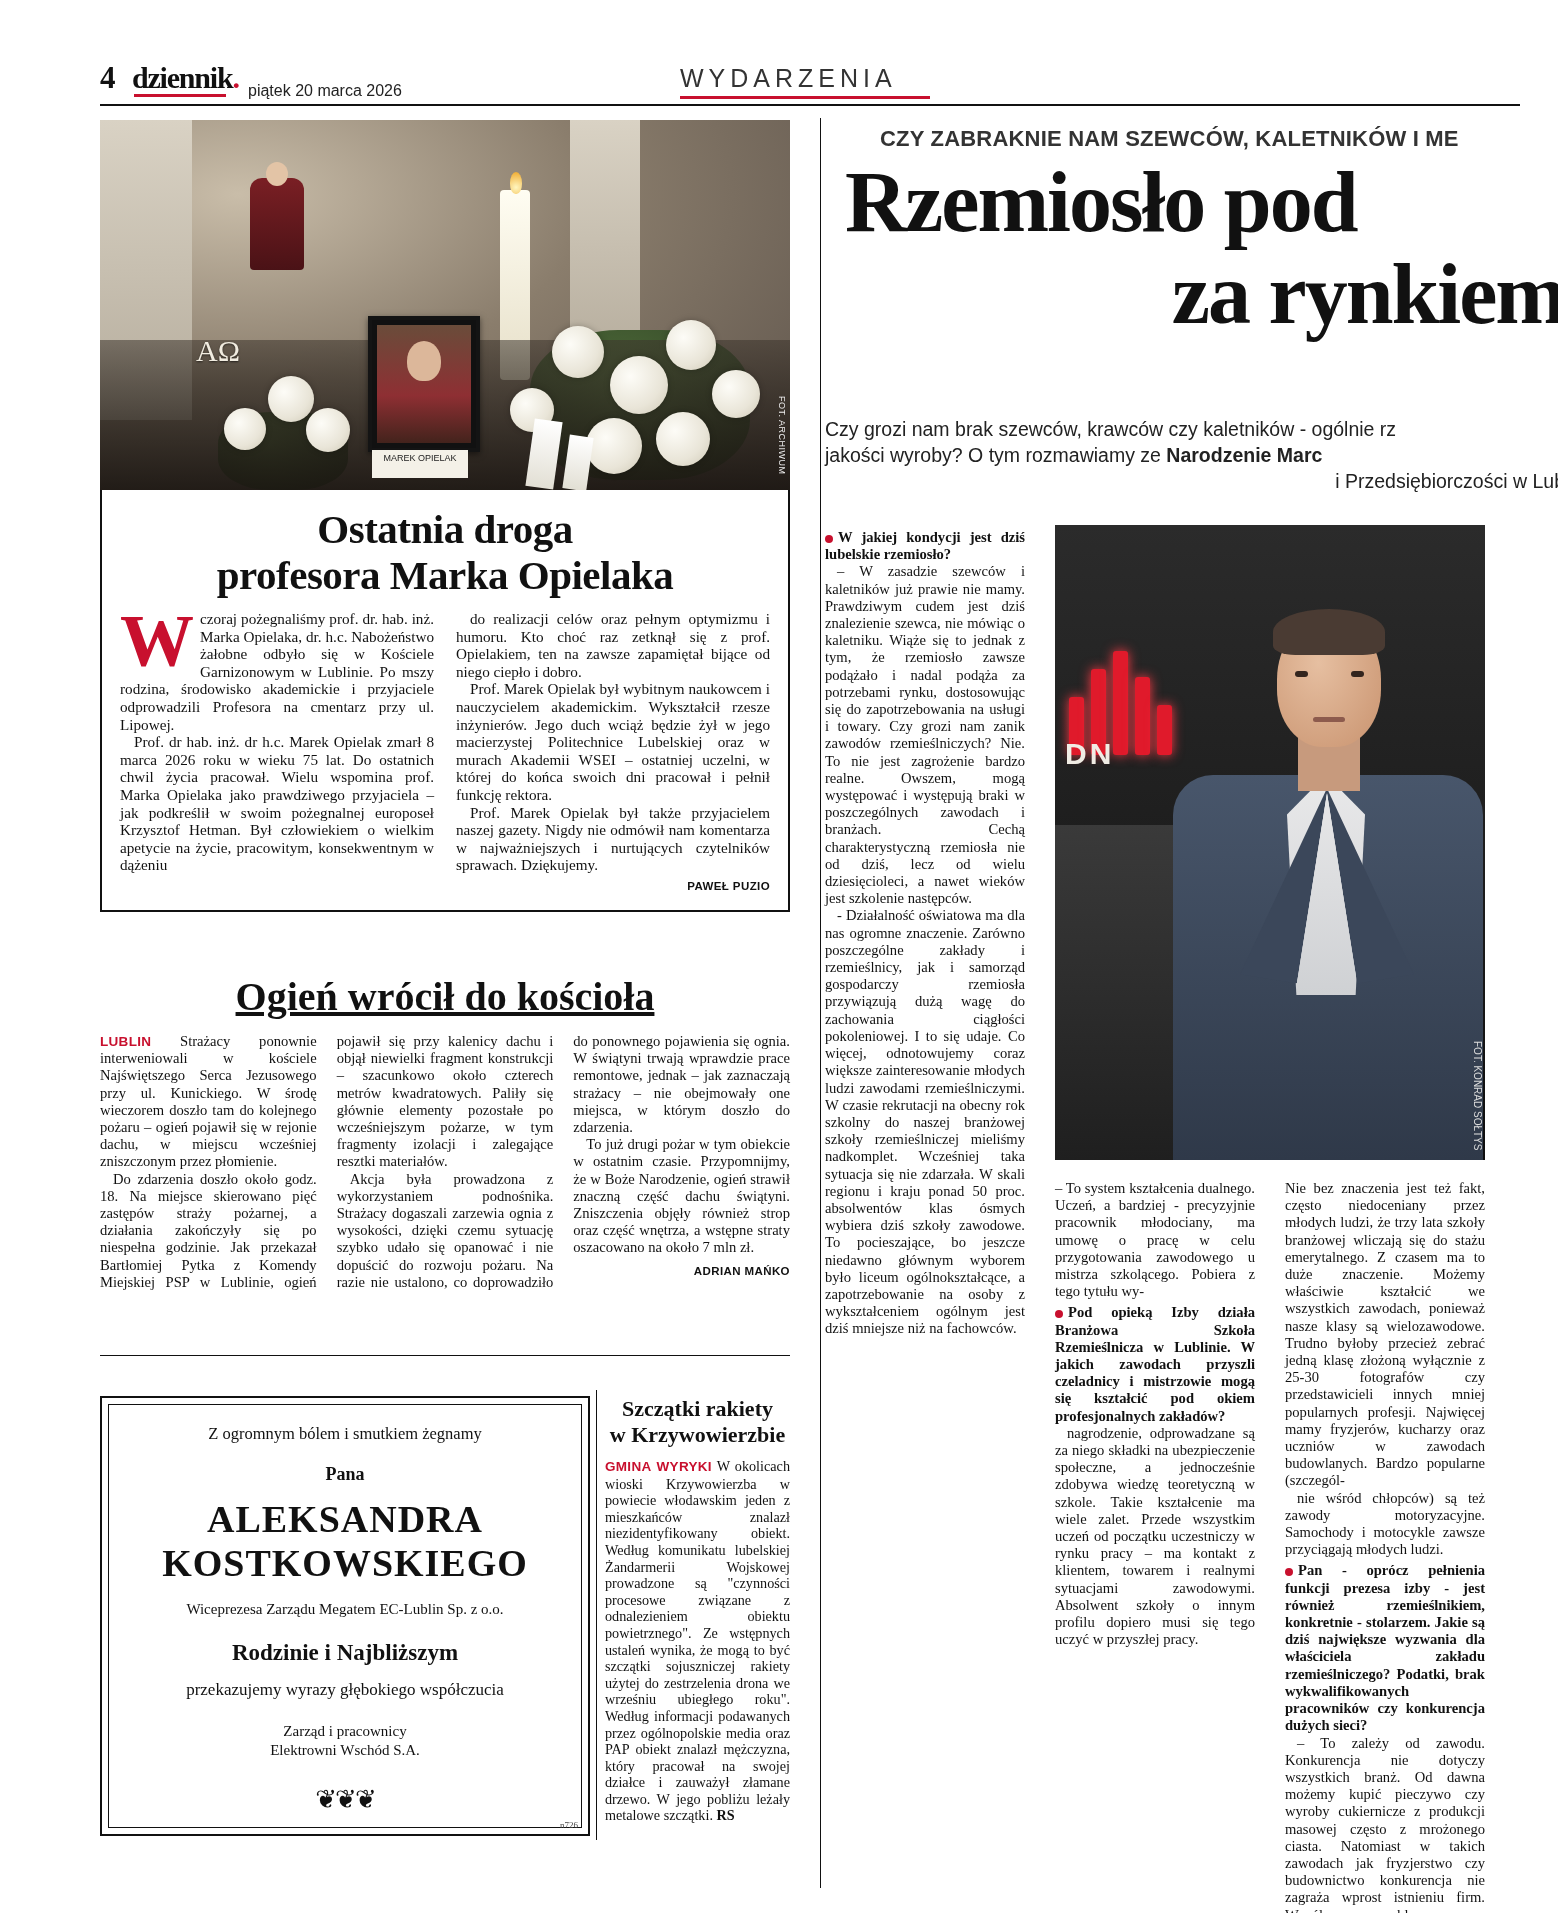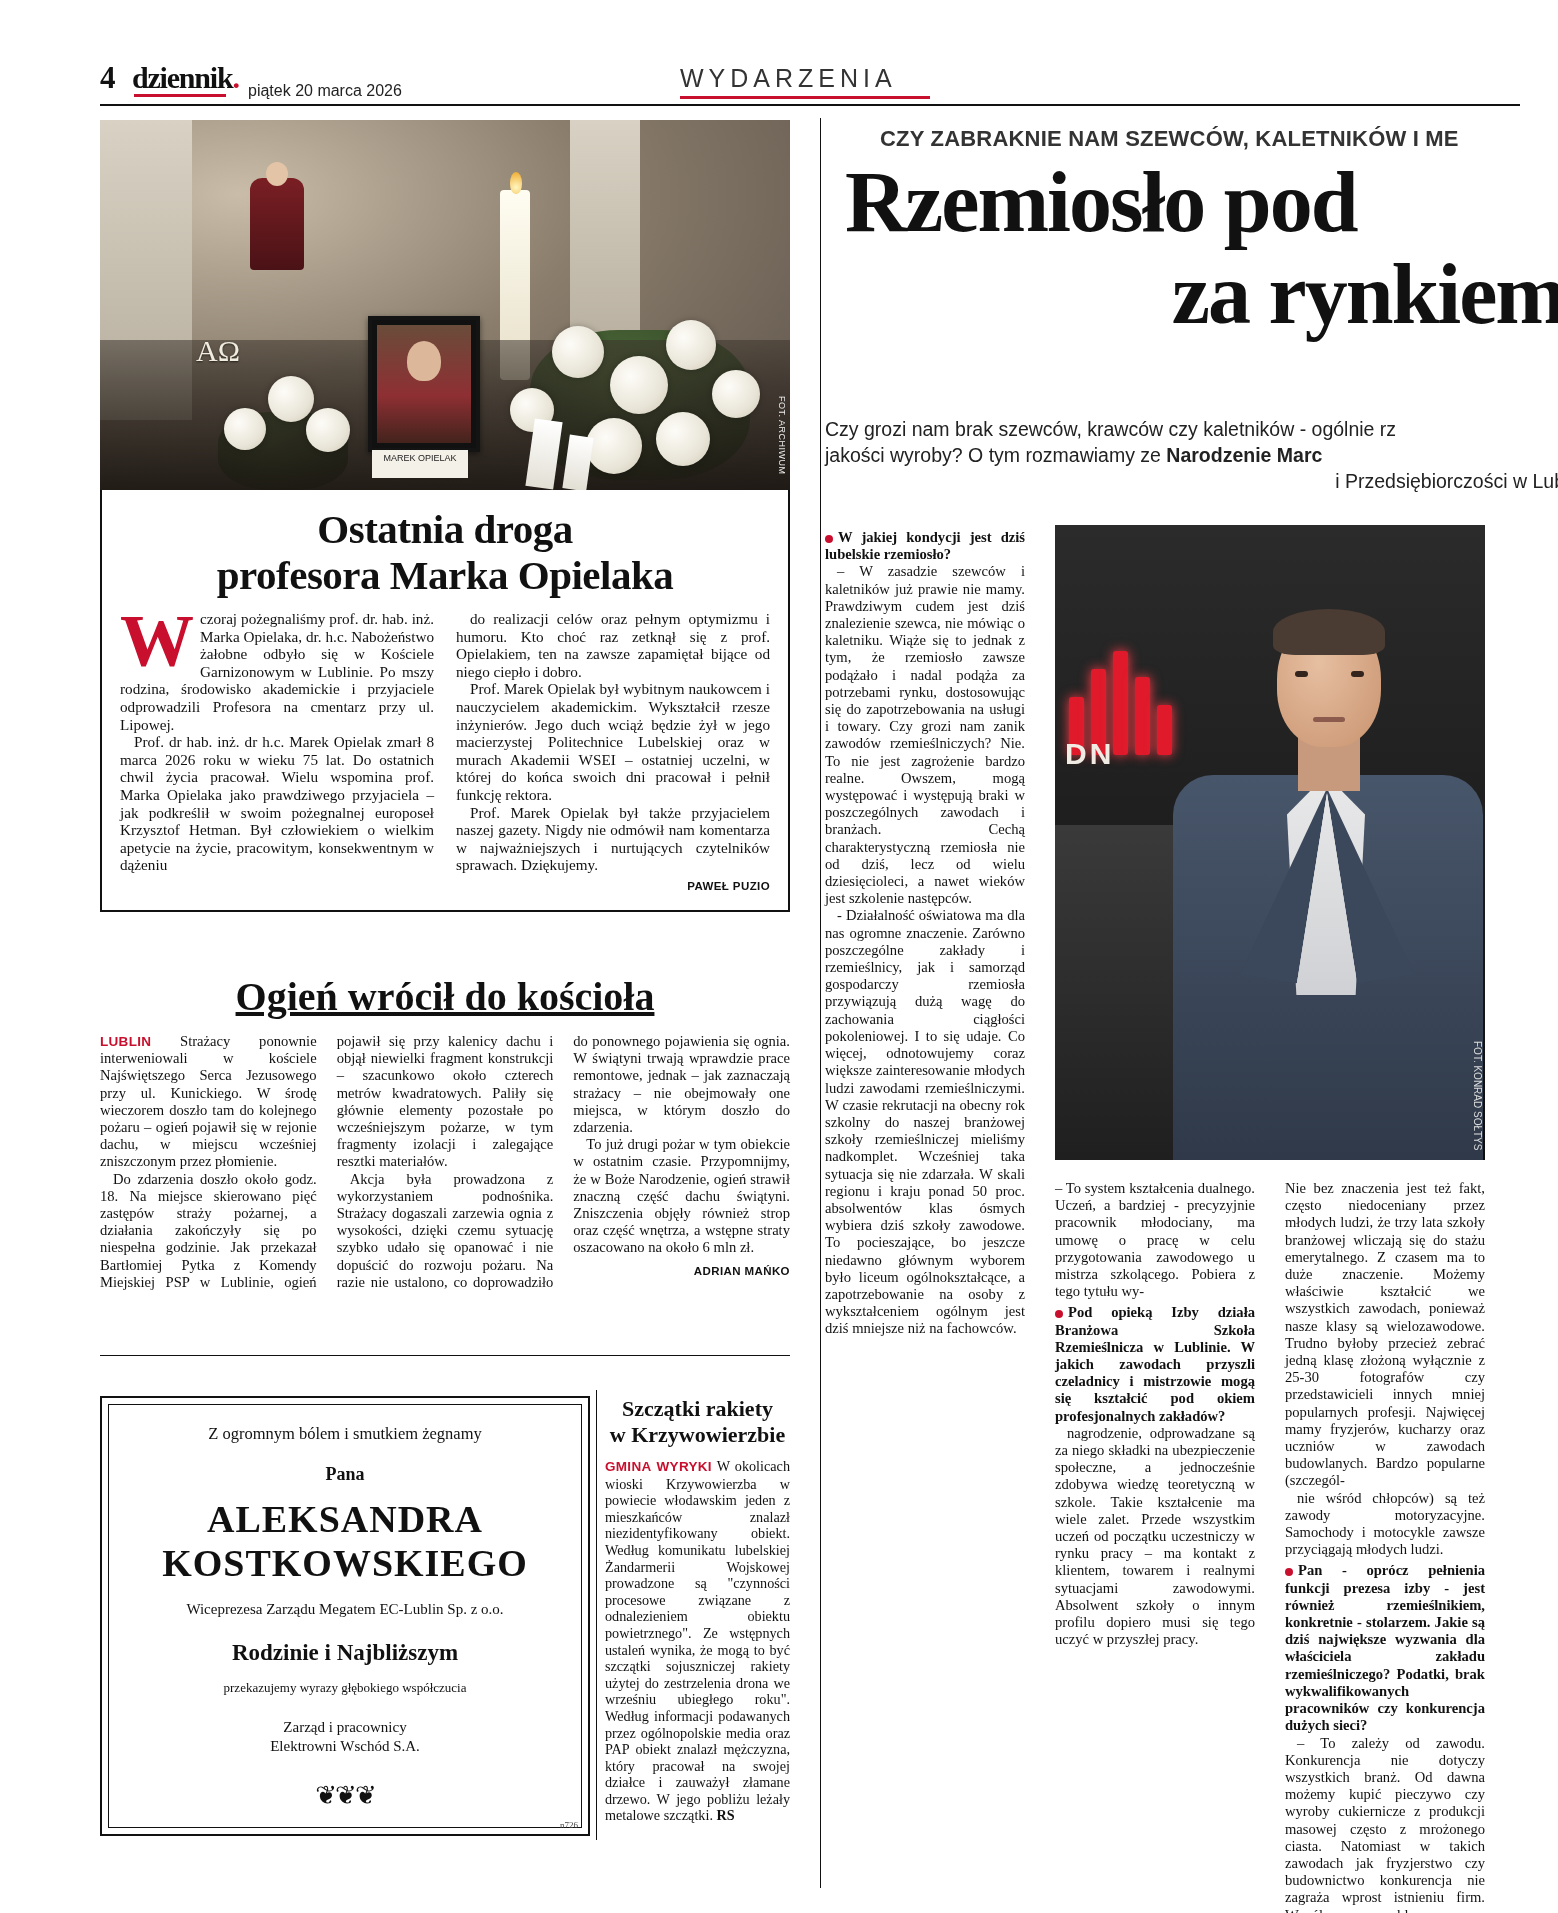--- a/index.html
+++ b/index.html
@@ -370,21 +370,21 @@
   .notice .role {
     font-size: 15px;
     margin-top: 16px;
   }
   .notice .fam {
     font-weight: bold;
     font-size: 23px;
     margin-top: 22px;
   }
   .notice .cond {
-    font-size: 13px;
+    font-size: 17px;
     margin-top: 14px;
   }
   .notice .signoff {
     font-size: 15px;
     line-height: 19px;
     margin-top: 22px;
   }
   .notice .flower {
     margin-top: 24px;
     font-size: 26px;
@@ -742,21 +742,21 @@
       <div class="byline">PAWEŁ PUZIO</div>
     </div>
   </div>
 
   <div class="fire">
     <div class="fire-head">Ogień wrócił do kościoła</div>
     <div class="cols3">
       <p class="first"><span class="kicker">LUBLIN</span> <span>Strażacy ponownie interweniowali w kościele Najświętszego Serca Jezusowego przy ul. Kunickiego. W środę wieczorem doszło tam do kolejnego pożaru – ogień pojawił się w rejonie dachu, w miejscu wcześniej zniszczonym przez płomienie.</span></p>
       <p>Do zdarzenia doszło około godz. 18. Na miejsce skierowano pięć zastępów straży pożarnej, a działania zakończyły się po niespełna godzinie. Jak przekazał Bartłomiej Pytka z Komendy Miejskiej PSP w Lublinie, ogień pojawił się przy kalenicy dachu i objął niewielki fragment konstrukcji – szacunkowo około czterech metrów kwadratowych. Paliły się głównie elementy pozostałe po wcześniejszym pożarze, w tym fragmenty izolacji i zalegające resztki materiałów.</p>
       <p>Akcja była prowadzona z wykorzystaniem podnośnika. Strażacy dogaszali zarzewia ognia z wysokości, dzięki czemu sytuację szybko udało się opanować i nie dopuścić do rozwoju pożaru. Na razie nie ustalono, co doprowadziło do ponownego pojawienia się ognia. W świątyni trwają wprawdzie prace remontowe, jednak – jak zaznaczają strażacy – nie obejmowały one miejsca, w którym doszło do zdarzenia.</p>
-      <p>To już drugi pożar w tym obiekcie w ostatnim czasie. Przypomnijmy, że w Boże Narodzenie, ogień strawił znaczną część dachu świątyni. Zniszczenia objęły również strop oraz część wnętrza, a wstępne straty oszacowano na około 6 mln zł.</p>
+      <p>To już drugi pożar w tym obiekcie w ostatnim czasie. Przypomnijmy, że w Boże Narodzenie, ogień strawił znaczną część dachu świątyni. Zniszczenia objęły również strop oraz część wnętrza, a wstępne straty oszacowano na około 7 mln zł.</p>
       <div class="byline">ADRIAN MAŃKO</div>
     </div>
   </div>
   <div class="rule-thin-left"></div>
 
   <div class="notice">
     <div class="notice-inner"></div>
     <div class="line1">Z ogromnym bólem i smutkiem żegnamy</div>
     <div class="pana">Pana</div>
     <div class="bigname">

